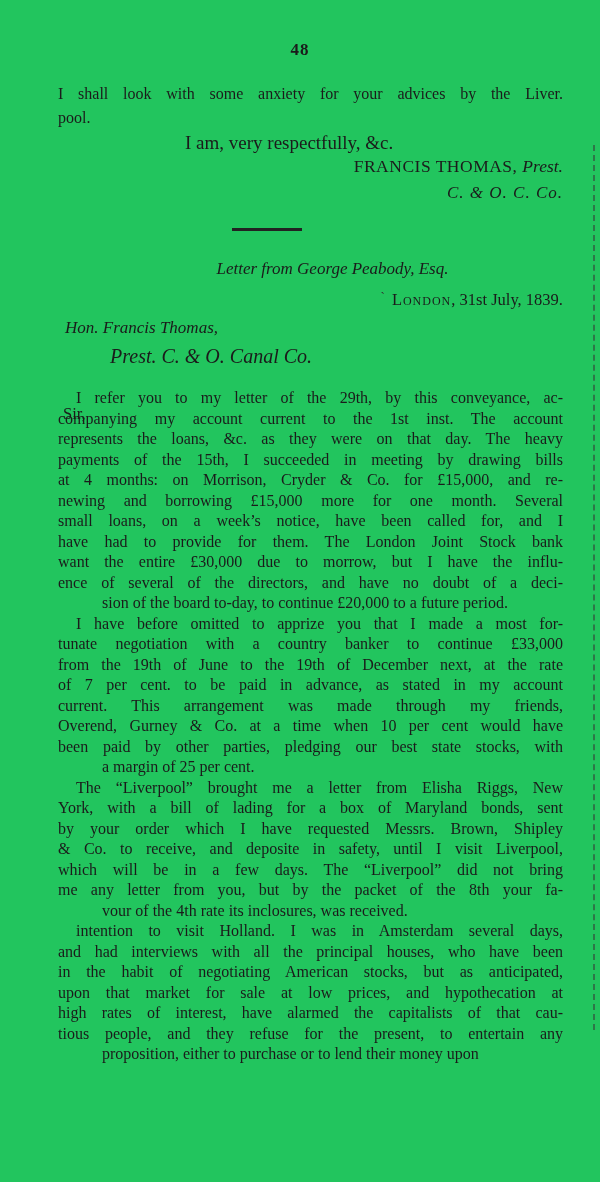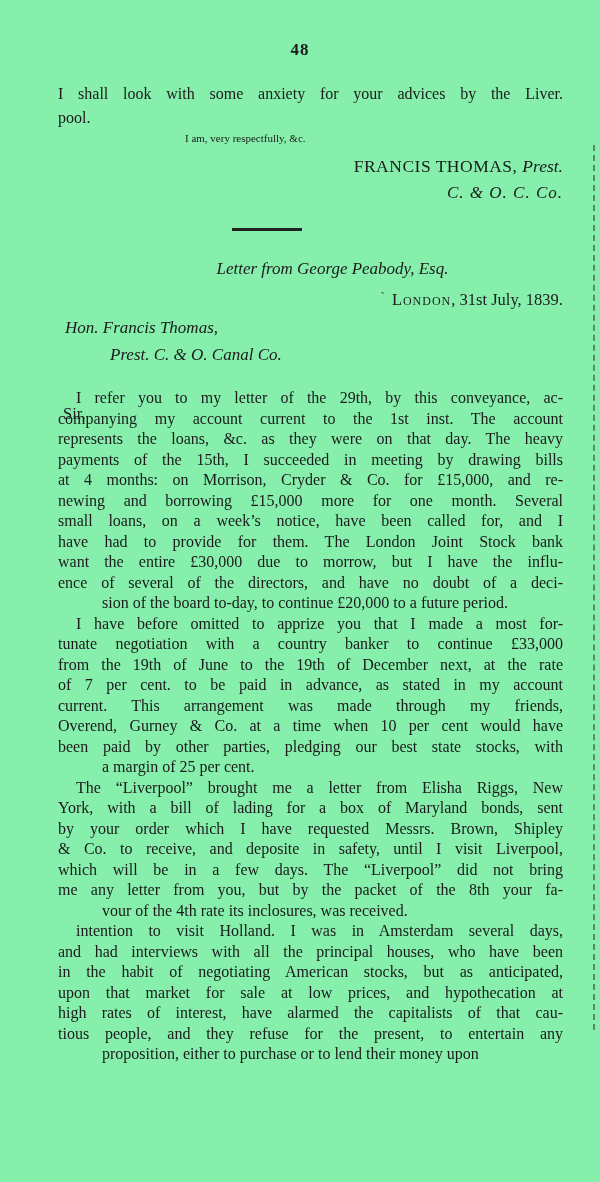--- a/index.html
+++ b/index.html
@@ -4,21 +4,21 @@
 <style>
   html, body {
     margin: 0;
     padding: 0;
     background: #ffffff;
   }
   #page {
     position: relative;
     width: 600px;
     height: 1182px;
-    background: #86efac;
+    background: #22c55e;
     overflow: hidden;
     font-family: "Liberation Serif", "DejaVu Serif", serif;
     color: #1b1b1b;
   }
   
   #edge-artifact {
     position: absolute;
     left: 593px;
     top: 145px;
     height: 885px;
@@ -54,21 +54,21 @@
   #continuation {
     position: absolute;
     top: 82px;
     left: 0;
     width: 505px;
   }
   #closing {
     position: absolute;
     top: 132px;
     left: 127px;
-    font-size: 11px;
+    font-size: 19px;
   }
   #signature {
     position: absolute;
     top: 156px;
     left: 0;
     width: 505px;
     text-align: right;
     font-size: 17.5px;
     letter-spacing: 0.5px;
   }
@@ -122,21 +122,21 @@
     top: 318px;
     left: 7px;
     font-style: italic;
     font-size: 17px;
   }
   #addressee-2 {
     position: absolute;
     top: 345px;
     left: 52px;
     font-style: italic;
-    font-size: 17px;
+    font-size: 20px;
   }
   #salutation {
     position: absolute;
     top: 372px;
     left: 5px;
     font-size: 16.5px;
     margin-top: 32px;
   }
   #letter-body {
     position: absolute;

